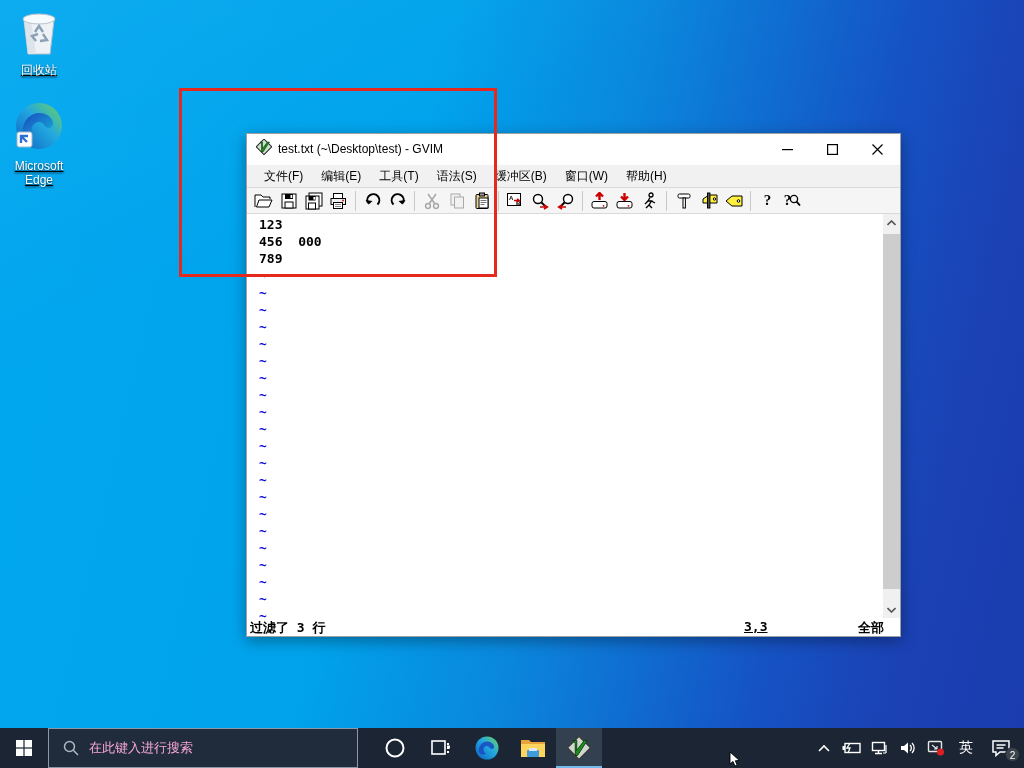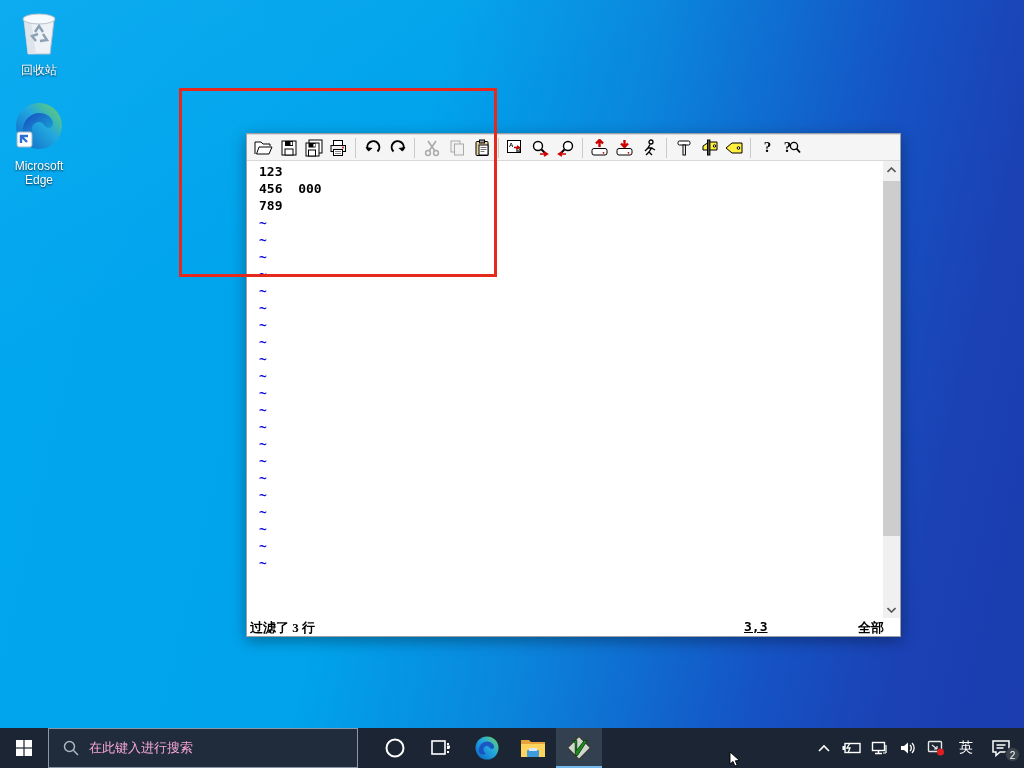--- a/index.html
+++ b/index.html
@@ -12,21 +12,21 @@
       #1553c4 76%, #1b41b4 88%, #1a3cae 100%);
   }
   
   .light-band {
     position:absolute; left:-200px; top:-80px; width:900px; height:500px;
     background:linear-gradient(160deg, rgba(255,255,255,0.07), rgba(255,255,255,0) 60%);
     transform:rotate(-8deg); pointer-events:none;
   }
 
   
-  .desk-icon { position:absolute; width:78px; text-align:center; cursor:default; }
+  .desk-icon { position:absolute; width:78px; text-align:center; cursor:default;text-decoration:underline; }
   .desk-icon .glyph { display:block; margin:0 auto; }
   .desk-icon .lbl {
     margin-top:3px; color:#fff; font-size:12px; line-height:14px;
     text-shadow:0 1px 2px rgba(0,0,0,.75);
   }
   #icon-recycle { left:0; top:8px; }
   #icon-edge { left:0; top:100px; }
 
   
   .annotation-rect {
@@ -74,21 +74,21 @@
     display:flex; flex-direction:column;
   }
   .sb-arrow { height:17px; display:flex; align-items:center; justify-content:center; flex:0 0 auto; }
   .sb-track { flex:1 1 auto; position:relative; }
   .sb-thumb { position:absolute; left:0; right:0; top:3px; height:355px; background:#cdcdcd; }
 
   .statusbar {
     height:18px; background:#fff; position:relative; flex:0 0 auto;
     font:bold 13px "DejaVu Sans Mono", monospace; color:#000;
   }
-  .st-left { position:absolute; left:3px; top:1px;font-family:Liberation Serif, serif; }
+  .st-left { position:absolute; left:3px; top:1px; }
   .st-pos  { position:absolute; left:497px; top:1px;text-decoration:underline; }
   .st-all  { position:absolute; right:16px; top:1px; }
 
   
   .taskbar {
     position:absolute; left:0; bottom:0; width:1024px; height:40px;
     background:#1b2533; display:flex; align-items:stretch; z-index:80;
   }
   .tb-start { width:48px; display:flex; align-items:center; justify-content:center; }
   .searchbox {
@@ -148,21 +148,54 @@
       <circle cx="26" cy="26" r="23" fill="url(#egrad)"></circle>
       <path d="M10 34 C8 18 22 10 32 14 C42 18 42 28 36 28 C30 28 32 22 26 22 C18 22 16 32 24 38 C18 40 12 39 10 34 Z" fill="url(#egrad2)"></path>
       <rect x="4" y="32" width="15" height="15" rx="2" fill="#fff" stroke="#9fb4c8"></rect>
       <path d="M8 43 L8 36 L15 36 M8 36 L14 42" stroke="#2b6fd4" stroke-width="2.4" fill="none"></path>
     </svg>
   </span>
   <div class="lbl">Microsoft Edge</div>
 </div>
 
 <div class="gvim">
-
+  <div class="titlebar">
+    <span class="app-ic">
+      <svg width="16" height="16" viewBox="0 0 16 16">
+        <rect x="2.4" y="2.4" width="11" height="11" transform="rotate(45 8 8)" fill="#cfe0cf" stroke="#222"></rect>
+        <path d="M4 3 L6.5 3 L6.5 9.5 L11.5 3 L13.5 3 L7 13 L5.5 13 L5.5 5 Z" fill="#1f8a1f" stroke="#0c3c0c" stroke-width="0.6"></path>
+      </svg>
+    </span>
+    <span class="title">test.txt (~\Desktop\test) - GVIM</span>
+    <div class="win-btn">
+      <svg width="11" height="11" viewBox="0 0 11 11">
+          <rect x="0" y="5" width="11" height="1.2" fill="#000"></rect>
+        </svg>
+    </div>
+    <div class="win-btn">
+      <svg width="11" height="11" viewBox="0 0 11 11">
+          <rect x="0.6" y="0.6" width="9.8" height="9.8" fill="none" stroke="#000" stroke-width="1.2"></rect>
+        </svg>
+    </div>
+    <div class="win-btn">
+      <svg width="11" height="11" viewBox="0 0 11 11">
+          <path d="M0.5 0.5 L10.5 10.5 M10.5 0.5 L0.5 10.5" stroke="#000" stroke-width="1.2"></path>
+        </svg>
+    </div>
+  </div>
+
+  <div class="menubar">
+    <span class="menu-item">文件(F)</span>
+    <span class="menu-item">编辑(E)</span>
+    <span class="menu-item">工具(T)</span>
+    <span class="menu-item">语法(S)</span>
+    <span class="menu-item">缓冲区(B)</span>
+    <span class="menu-item">窗口(W)</span>
+    <span class="menu-item">帮助(H)</span>
+  </div>
 
   <div class="toolbar">
     <div class="tb-btn">
       <svg width="19" height="18" viewBox="0 0 19 18">
           <path d="M1 15 V3 h6 l2 2 h7 v2" fill="#fff" stroke="#000"></path>
           <path d="M2.5 15 l2.5 -7 h13 l-3 7 z" fill="#fff" stroke="#000"></path>
         </svg>
     </div>
     <div class="tb-btn">
       <svg width="18" height="18" viewBox="0 0 18 18">

